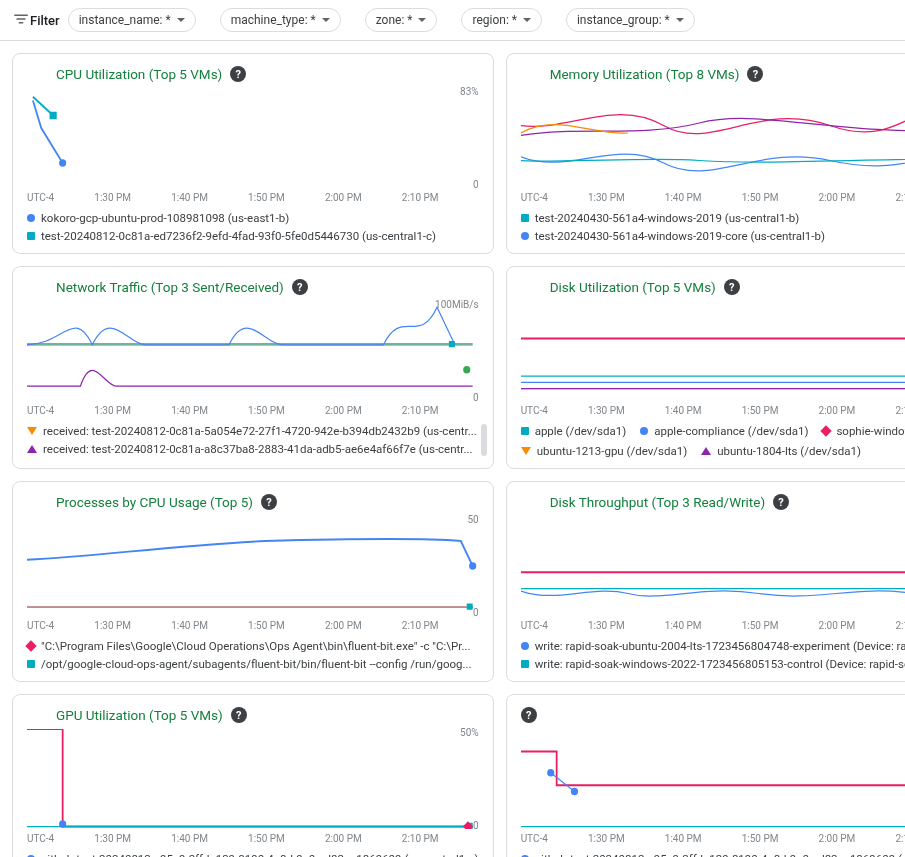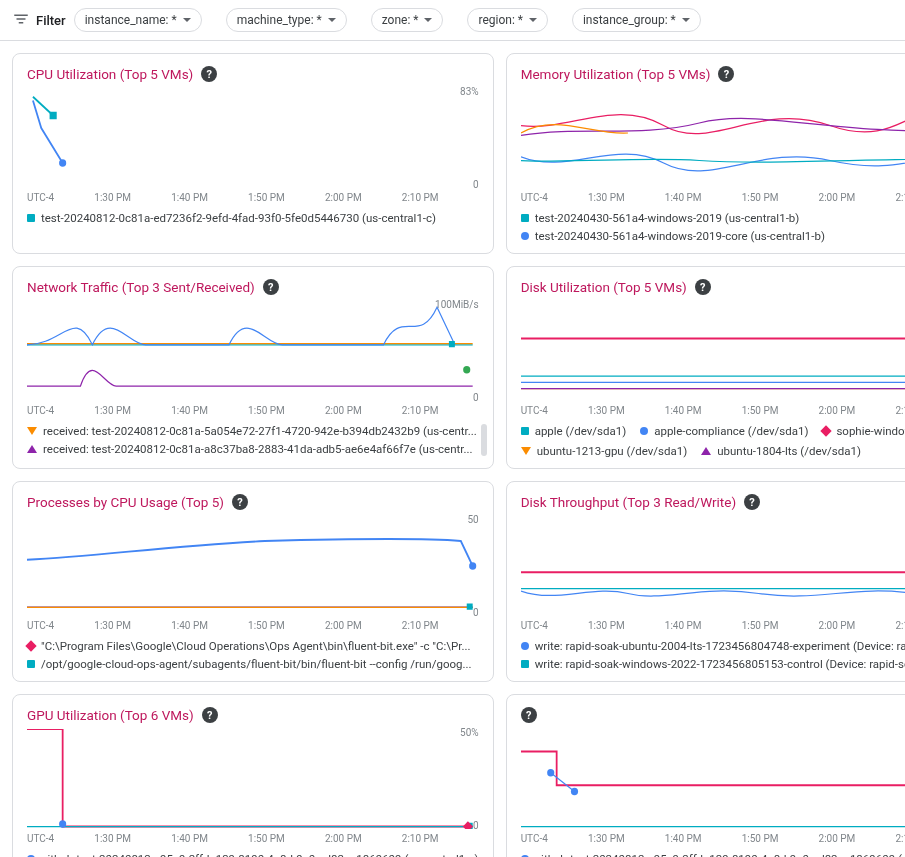--- a/index.html
+++ b/index.html
@@ -1,25 +1,25 @@
 <!DOCTYPE html>
 <html><head>
 <meta charset="utf-8">
 <style>
 * { box-sizing: border-box; margin: 0; padding: 0; }
 body { font-family: Roboto, "Helvetica Neue", Arial, sans-serif; font-size: 13px; color: #202124; background: #fff; width: 905px; }
 .filter-bar { display: flex; align-items: center; gap: 8px; padding: 8px 12px; border-bottom: 1px solid #dadce0; }
-.filter-label { display: flex; align-items: center; gap: 6px; font-size: 13px; font-weight: 500; }
+.filter-label { display: flex; align-items: center; font-size: 13px; font-weight: 500; }
 .filter-icon svg { width: 18px; height: 18px; fill: #5f6368; }
 .chip { display: flex; align-items: center; gap: 4px; border: 1px solid #dadce0; border-radius: 16px; padding: 4px 10px; font-size: 12px; color: #3c4043; cursor: pointer; background: #fff; }
 .chip .caret { width: 0; height: 0; border-left: 4px solid transparent; border-right: 4px solid transparent; border-top: 4px solid #5f6368; margin-left: 2px; }
 .grid { display: grid; grid-template-columns: 1fr 1fr; gap: 12px; padding: 12px; }
 .card { border: 1px solid #dadce0; border-radius: 8px; padding: 12px 14px 10px; background: #fff; }
 .card-header { display: flex; align-items: center; gap: 8px; margin-bottom: 6px; }
-.card-title { font-size: 13.5px; font-weight: 400; color: #be185d; }
+.card-title { font-size: 13.5px; font-weight: 400; color: #15803d; margin-left: 29px; }
 .help-icon { width: 16px; height: 16px; border-radius: 50%; background: #3c4043; color: #fff; font-size: 11px; font-weight: 700; display: flex; align-items: center; justify-content: center; cursor: pointer; }
 .chart-area { position: relative; height: 100px; }
 .chart-svg { width: 100%; height: 100%; }
 .y-top, .y-bot { position: absolute; right: 0; font-size: 10px; color: #80868b; }
 .y-top { top: -2px; } .y-bot { bottom: -2px; }
 .x-axis { display: flex; justify-content: space-between; font-size: 10px; color: #80868b; margin-top: 4px; padding-right: 40px; }
 .legend { display: flex; flex-direction: column; gap: 4px; margin-top: 8px; font-size: 11.5px; color: #3c4043; position: relative; }
 .legend-row { display: flex; align-items: center; gap: 6px; min-width: 0; }
 .legend-row span.txt { white-space: nowrap; overflow: hidden; text-overflow: ellipsis; flex: 1; }
 .legend-marker { width: 8px; height: 8px; flex-shrink: 0; }
@@ -88,30 +88,34 @@
     </div>
     <div class="x-axis">
       <span>UTC-4</span>
         <span>1:30 PM</span>
         <span>1:40 PM</span>
         <span>1:50 PM</span>
         <span>2:00 PM</span>
         <span>2:10 PM</span>
     </div>
     <div class="legend ">
+      <div class="legend-row">
+          <span class="legend-marker m-circle" style="background:#4285f4"></span>
+          <span class="txt">kokoro-gcp-ubuntu-prod-108981098 (us-east1-b)</span>
+        </div>
         <div class="legend-row">
           <span class="legend-marker m-square" style="background:#00acc1"></span>
           <span class="txt">test-20240812-0c81a-ed7236f2-9efd-4fad-93f0-5fe0d5446730 (us-central1-c)</span>
         </div>
 
     </div>
     </div>
     <div class="card">
     <div class="card-header">
-      <span class="card-title">Memory Utilization (Top 5 VMs)</span>
+      <span class="card-title">Memory Utilization (Top 8 VMs)</span>
       <span class="help-icon">?</span>
     </div>
     <div class="chart-area">
       
       
       
       <svg class="chart-svg" viewBox="0 0 380 80" preserveAspectRatio="none">
           <path d="M0 55 C40 70 80 40 120 60 S200 45 260 58 S340 50 375 55" stroke="#4285f4" fill="none"></path>
           <path d="M0 58 C50 60 100 55 150 58 S260 58 375 56" stroke="#00acc1" fill="none"></path>
           <path d="M0 30 C40 35 80 8 120 30 S200 10 260 30 S330 5 375 18" stroke="#e91e63" fill="none"></path>
@@ -301,21 +305,21 @@
         </div>
         <div class="legend-row">
           <span class="legend-marker m-square" style="background:#00acc1"></span>
           <span class="txt">write: rapid-soak-windows-2022-1723456805153-control (Device: rapid-soak-wind...</span>
         </div>
 
     </div>
     </div>
     <div class="card">
     <div class="card-header">
-      <span class="card-title">GPU Utilization (Top 6 VMs)</span>
+      <span class="card-title">GPU Utilization (Top 5 VMs)</span>
       <span class="help-icon">?</span>
     </div>
     <div class="chart-area">
       <span class="y-top">50%</span>
       
       <span class="y-bot">0</span>
       <svg class="chart-svg" viewBox="0 0 380 80" preserveAspectRatio="none">
           <path d="M0 0 L30 0 L30 78 L375 78" stroke="#e91e63" fill="none" stroke-width="1.5"></path>
           <path d="M0 78 L375 78" stroke="#00acc1"></path>
           <circle cx="30" cy="76" r="3" fill="#4285f4"></circle>

